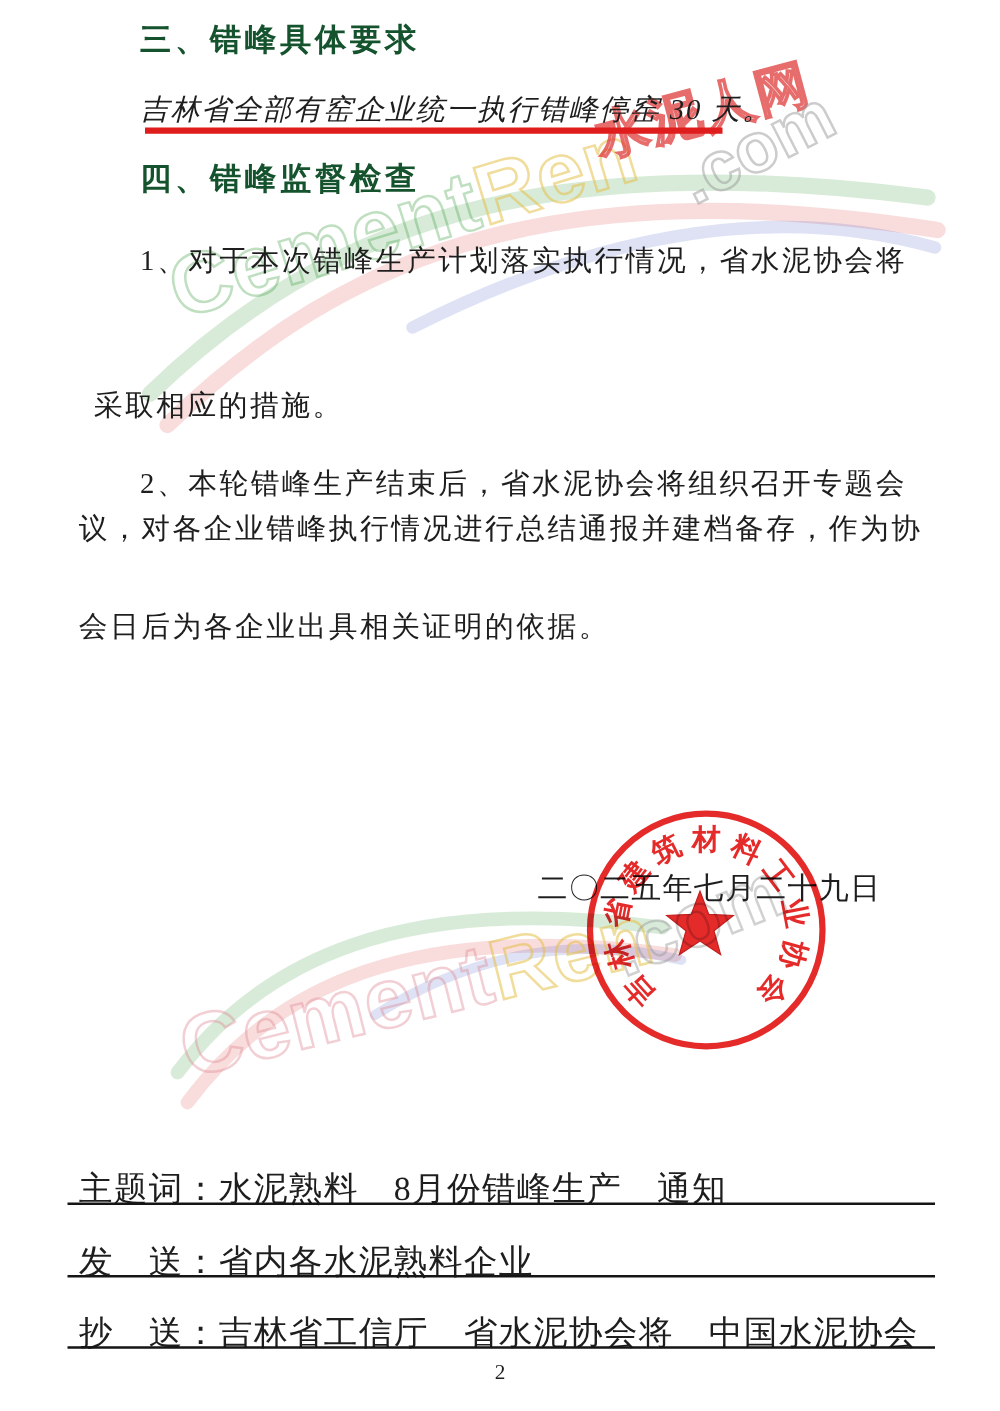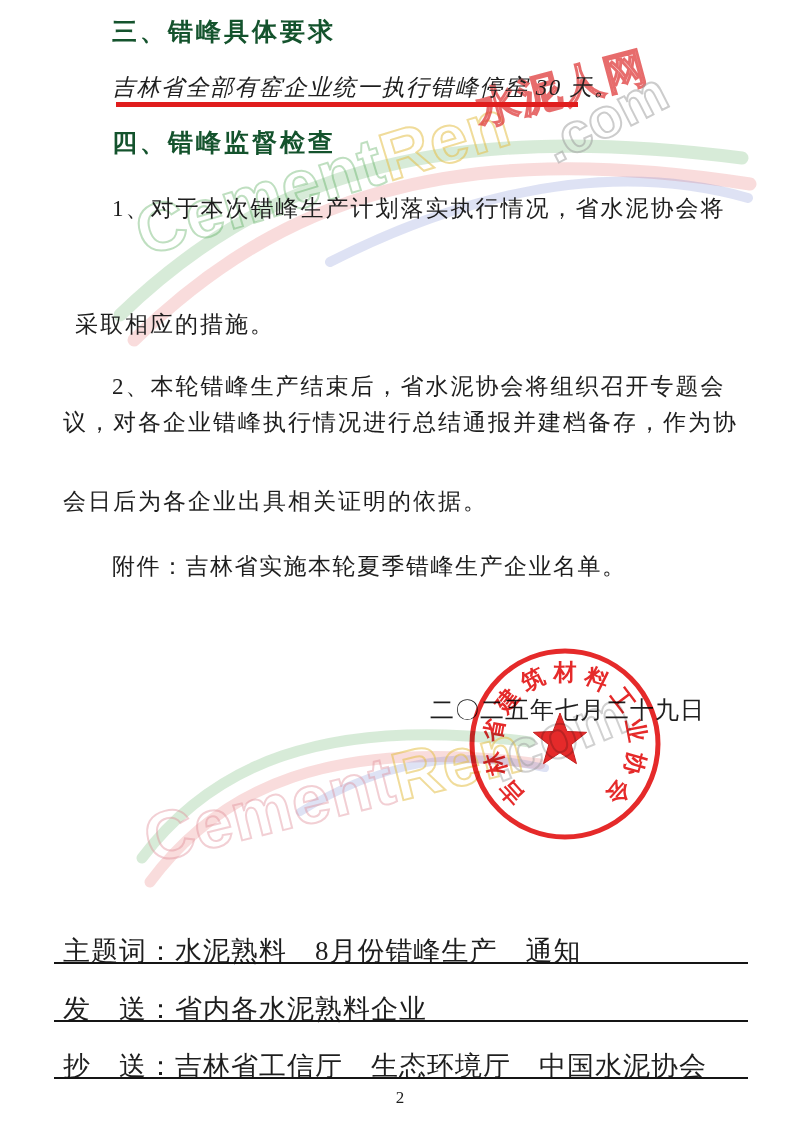--- a/index.html
+++ b/index.html
@@ -87,31 +87,30 @@
 
     <div class="abs heading" style="left:112px;top:126px;">四、错峰监督检查</div>
 
     <div class="abs body-line" style="left:112px;top:193px;">1、对于本次错峰生产计划落实执行情况，省水泥协会将</div>
     <div class="abs body-line" style="left:75px;top:309px;">采取相应的措施。</div>
 
     <div class="abs body-line" style="left:112px;top:371px;">2、本轮错峰生产结束后，省水泥协会将组织召开专题会</div>
     <div class="abs body-line" style="left:63px;top:407px;">议，对各企业错峰执行情况进行总结通报并建档备存，作为协</div>
     <div class="abs body-line" style="left:63px;top:486px;">会日后为各企业出具相关证明的依据。</div>
 
-    <div class="abs body-line" style="left:112px;top:551px;letter-spacing:1.5px;">附件：吉林省实施本轮夏季错峰生产企业名单。</div>
 
     <div class="abs date-line" style="left:430px;top:694px;">二〇二五年七月二十九日</div>
 
     <div class="abs footer-line" style="left:63px;top:933px;"><span>主题词：</span><span>水泥熟料　8月份错峰生产　通知</span></div>
     <div class="abs rule" style="left:54px;top:962px;width:694px;"></div>
 
     <div class="abs footer-line" style="left:63px;top:991px;"><span>发　送：</span><span>省内各水泥熟料企业</span></div>
     <div class="abs rule" style="left:54px;top:1020px;width:694px;"></div>
 
-    <div class="abs footer-line" style="left:63px;top:1048px;"><span>抄　送：</span><span>吉林省工信厅　生态环境厅　中国水泥协会</span></div>
+    <div class="abs footer-line" style="left:63px;top:1048px;"><span>抄　送：</span><span>吉林省工信厅　省水泥协会将　中国水泥协会</span></div>
     <div class="abs rule" style="left:54px;top:1077px;width:694px;"></div>
 
     <div class="abs page-num" style="top:1088px;">2</div>
   </div>
 
   <svg class="stamp" viewBox="0 0 200 200">
     <circle class="stamp-ring" cx="100" cy="100" r="93"></circle>
     <polygon class="stamp-star" transform="translate(95,97)" points="0,-28 6.94,-9.55 26.63,-8.65 11.22,3.65 16.46,22.65 0,11.8 -16.46,22.65 -11.22,3.65 -26.63,-8.65 -6.94,-9.55"></polygon>
     <g class="stamp-ring-text">
         <text x="46.5" y="148.2" transform="rotate(-132.0 46.5 148.2)">吉</text>

